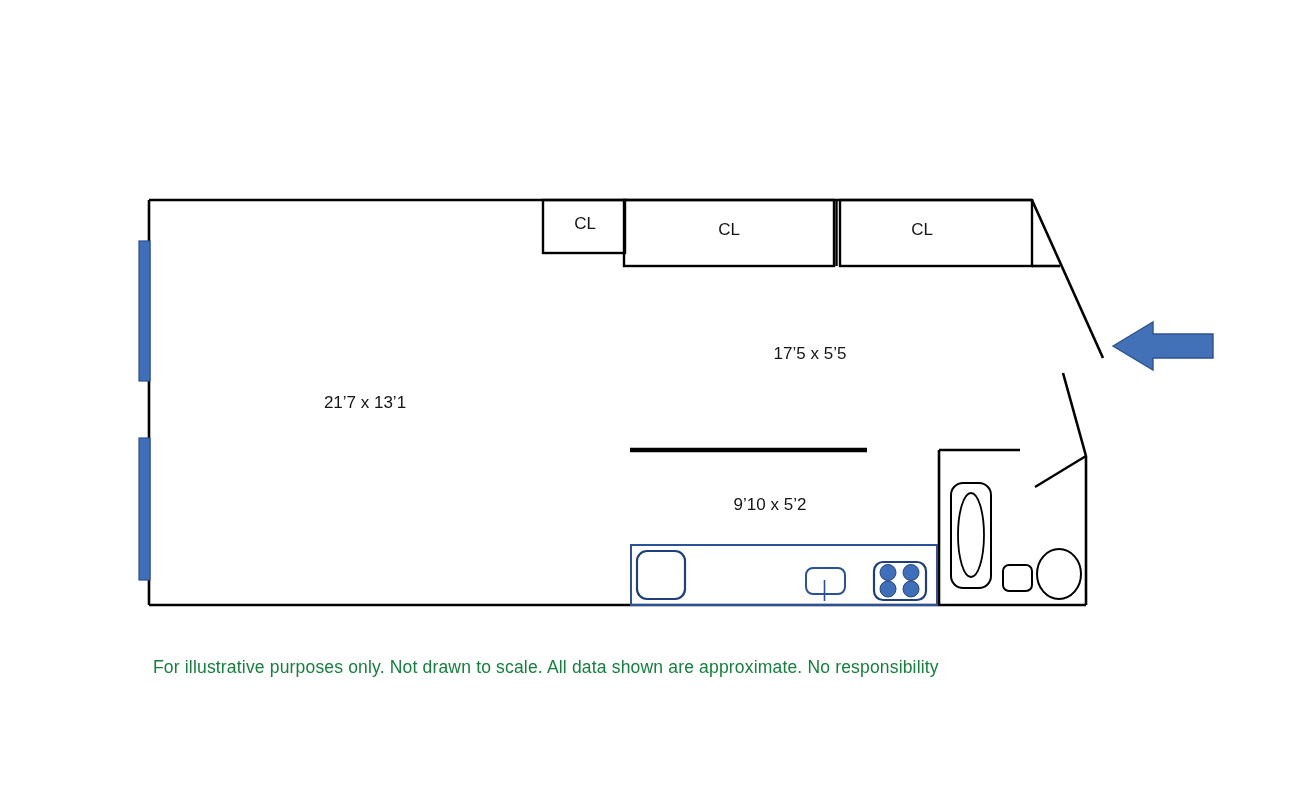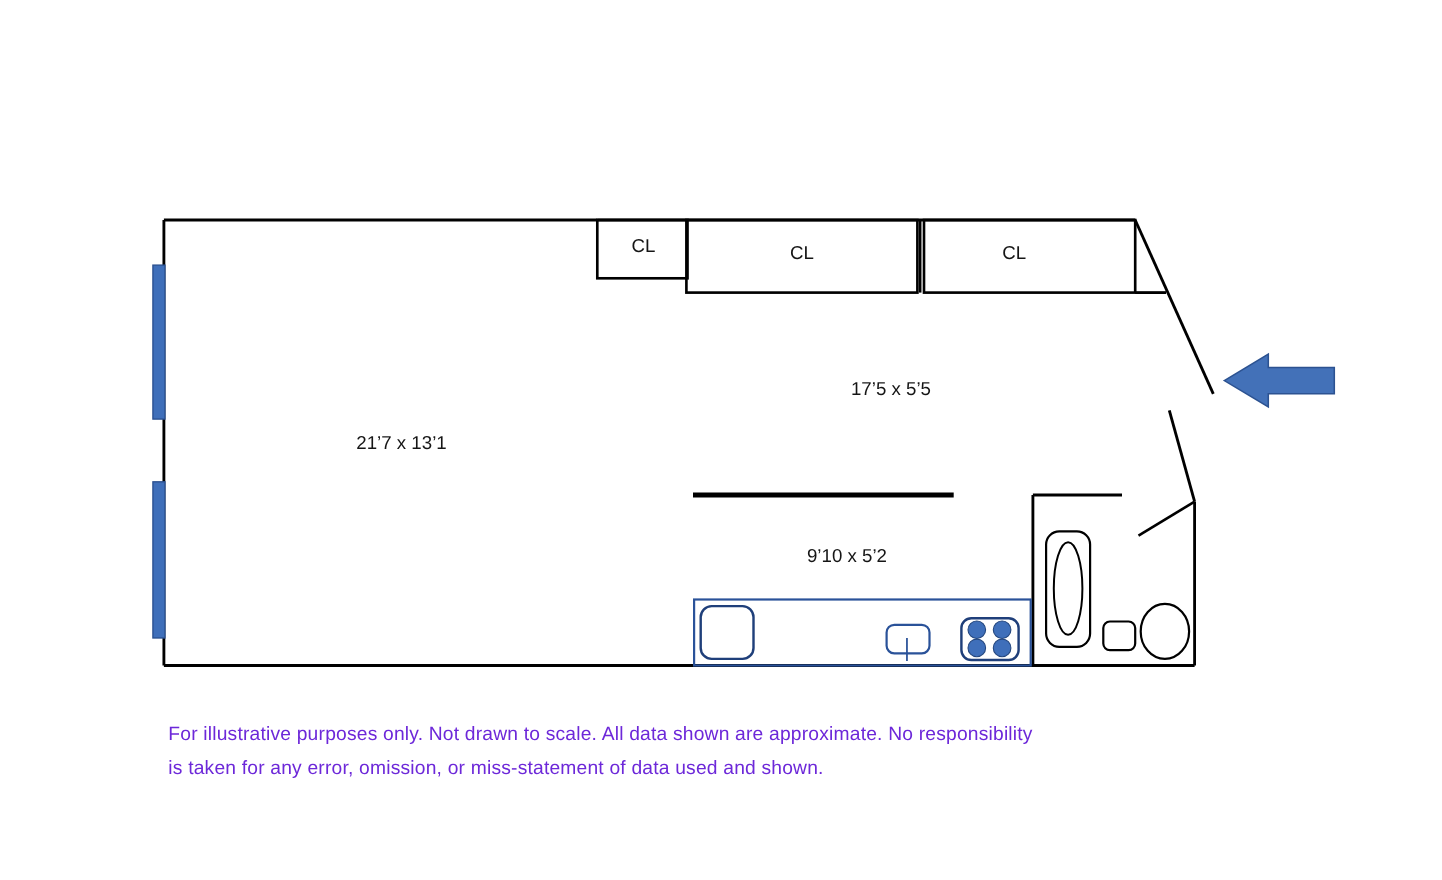--- a/index.html
+++ b/index.html
@@ -44,21 +44,21 @@
     dominant-baseline: middle;
   }
   .disclaimer {
     position: absolute;
     left: 153px;
     top: 652px;
     width: 960px;
     font-family: "Liberation Sans", sans-serif;
     font-size: 17.5px;
     line-height: 31px;
-    color: #6d28d9;
+    color: #15803d;
     letter-spacing: 0.01em;
   }
   .disclaimer div { white-space: nowrap; }
 </style>
 </head>
 <body>
 
 <div id="plan-root">
 
   <svg id="floorplan-svg" viewBox="0 0 1311 800">
@@ -144,16 +144,15 @@
     <text class="dim-label" x="770" y="506">9’10 x 5’2</text>
 
     <text class="closet-label" x="585" y="225">CL</text>
     <text class="closet-label" x="729" y="231">CL</text>
     <text class="closet-label" x="922" y="231">CL</text>
 
   </svg>
 
   <div class="disclaimer">
     <div>For illustrative purposes only. Not drawn to scale. All data shown are approximate. No responsibility</div>
-    <div>is taken for any error, omission, or miss-statement of data used and shown.</div>
   </div>
 
 </div>
 
 </body></html>

